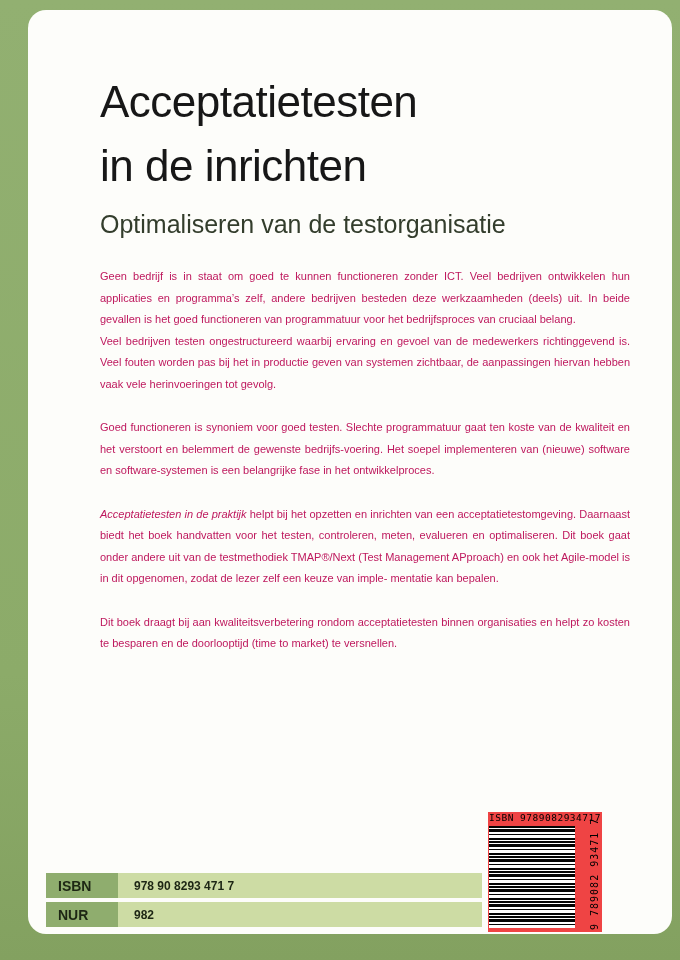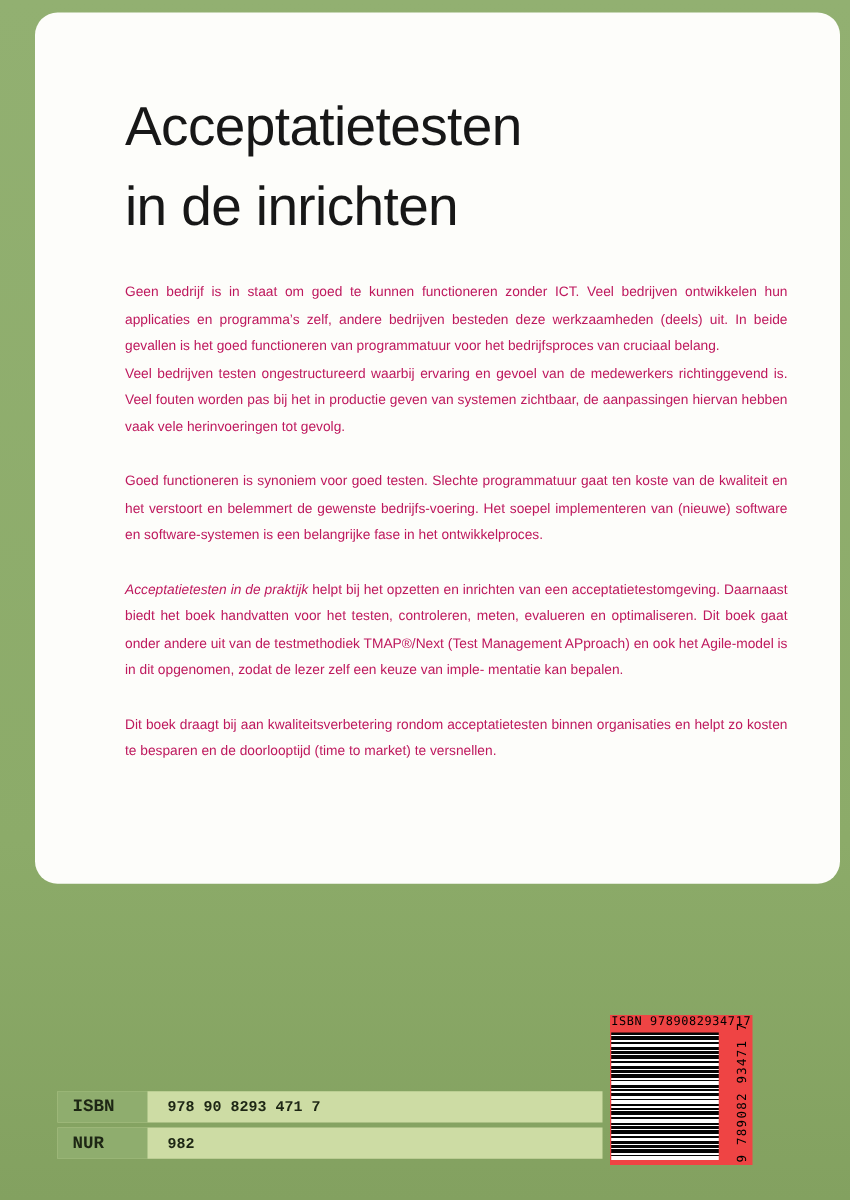--- a/index.html
+++ b/index.html
@@ -9,21 +9,21 @@
     position: relative;
     background: linear-gradient(180deg, #92b071 0%, #8cab69 70%, #83a160 100%);
     font-family: "Liberation Sans", sans-serif;
     overflow: hidden;
   }
   .panel {
     position: absolute;
     left: 28px;
     top: 10px;
     width: 644px;
-    height: 697px;
+    height: 924px;
     background: #fdfdfa;
     border-radius: 18px;
   }
   .content {
     padding: 60px 42px 0 72px;
   }
   .title-line {
     font-size: 44px;
     line-height: 64px;
     color: #171717;
@@ -45,21 +45,20 @@
   .mt-body { margin-top: 22px; }
   .mt-first { margin-top: 26px; }
   .band {
     position: absolute;
     left: 46px;
     width: 436px;
     height: 25px;
     background: #cddca4;
     display: flex;
     align-items: center;
-    font-family: Liberation Mono, monospace;
   }
   .band-isbn { top: 873px; }
   .band-nur  { top: 902px; }
   .band-label {
     width: 72px;
     height: 100%;
     background: #8fad6e;
     display: flex;
     align-items: center;
     padding-left: 12px;
@@ -122,20 +121,21 @@
     white-space: nowrap;
   }
 </style>
 </head>
 <body>
 
 <div class="panel">
   <div class="content">
     <div class="title-line">Acceptatietesten</div>
     <div class="title-line">in de inrichten</div>
+    <div class="subtitle">Optimaliseren van de testorganisatie</div>
 
     <p class="body-text mt-first">Geen bedrijf is in staat om goed te kunnen functioneren zonder ICT. Veel bedrijven ontwikkelen hun applicaties en programma’s zelf, andere bedrijven besteden deze werkzaamheden (deels) uit. In beide gevallen is het goed functioneren van programmatuur voor het bedrijfsproces van cruciaal belang.</p>
 
     <p class="body-text">Veel bedrijven testen ongestructureerd waarbij ervaring en gevoel van de medewerkers richtinggevend is. Veel fouten worden pas bij het in productie geven van systemen zichtbaar, de aanpassingen hiervan hebben vaak vele herinvoeringen tot gevolg.</p>
     <p class="body-text mt-body">Goed functioneren is synoniem voor goed testen. Slechte programmatuur gaat ten koste van de kwaliteit en het verstoort en belemmert de gewenste bedrijfs-voering. Het soepel implementeren van (nieuwe) software en software-systemen is een belangrijke fase in het ontwikkelproces.</p>
 
     <p class="body-text mt-body"><em>Acceptatietesten in de praktijk</em><span> helpt bij het opzetten en inrichten van een acceptatietestomgeving. Daarnaast biedt het boek handvatten voor het testen, controleren, meten, evalueren en optimaliseren. Dit boek gaat onder andere uit van de testmethodiek TMAP®/Next (Test Management APproach) en ook het Agile-model is in dit opgenomen, zodat de lezer zelf een keuze van imple- mentatie kan bepalen.</span></p>
 
     <p class="body-text mt-body">Dit boek draagt bij aan kwaliteitsverbetering rondom acceptatietesten binnen organisaties en helpt zo kosten te besparen en de doorlooptijd (time to market) te versnellen.</p>
   </div>

